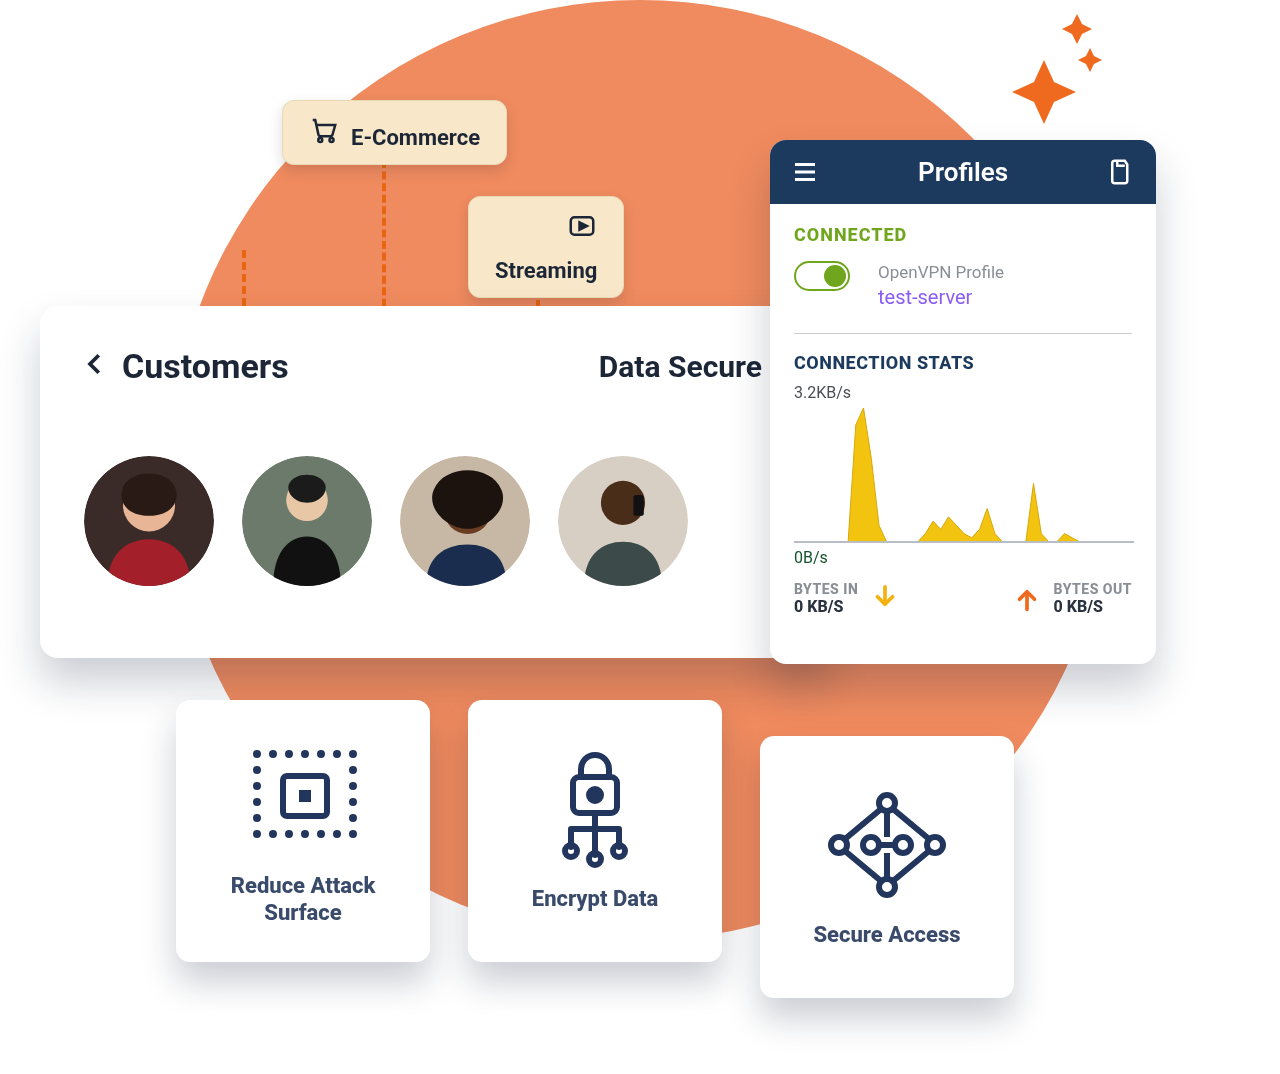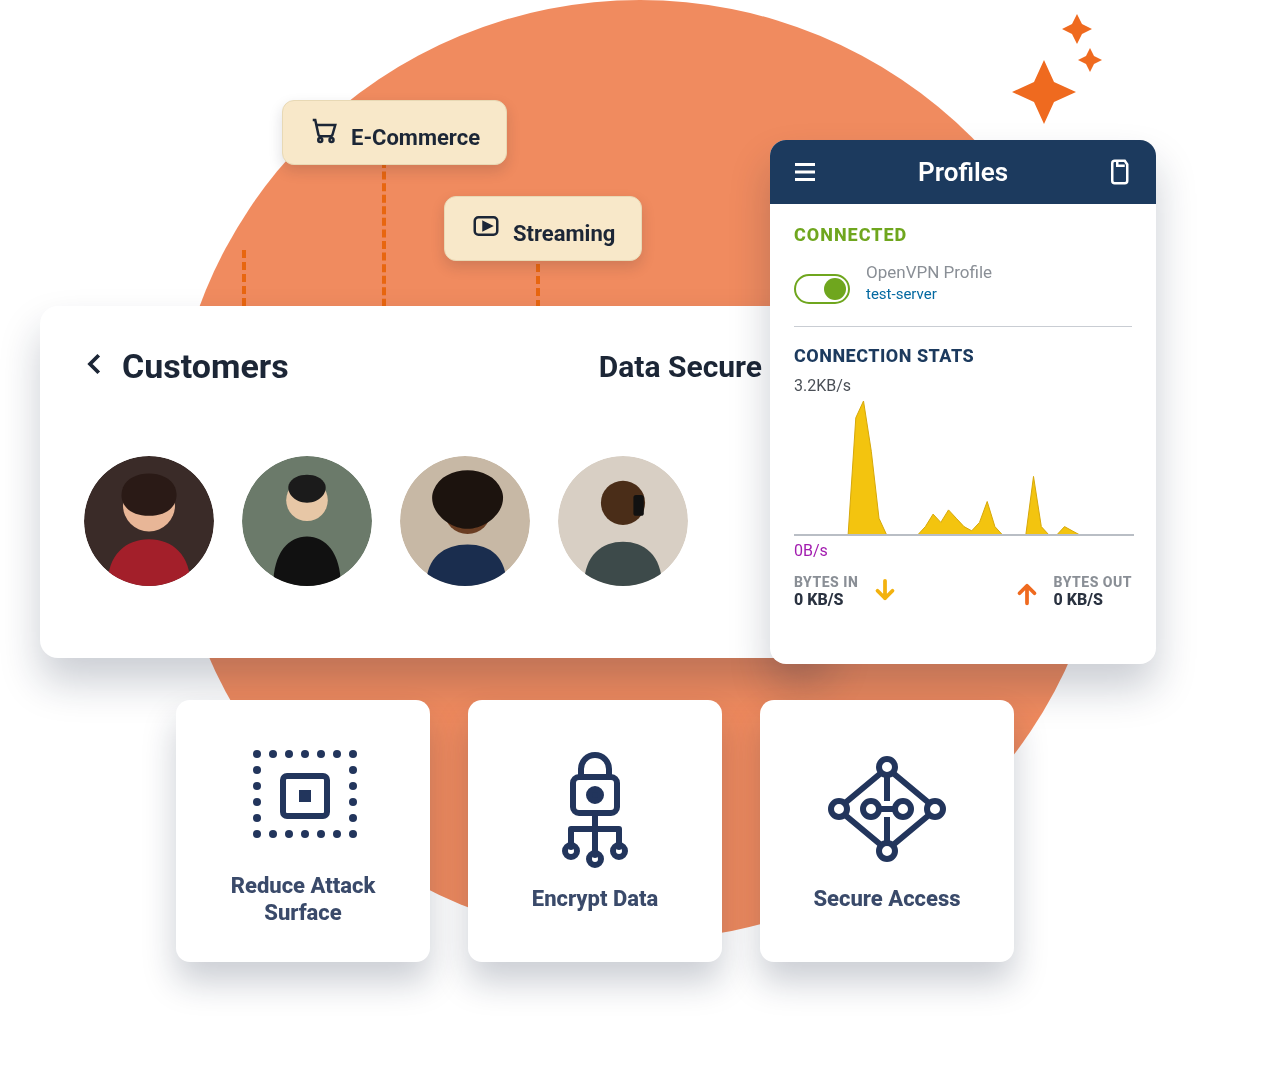--- a/index.html
+++ b/index.html
@@ -118,37 +118,37 @@
   .hamburger, .import-icon { display:flex; align-items:center; justify-content:center; }
   .hamburger svg, .import-icon svg { width: 30px; height: 30px; stroke: #fff; }
   .phone-body { padding: 20px 24px 16px 24px; flex:1; display:flex; flex-direction:column; }
   .connected-label {
     color: #6fa61e;
     font-weight: 800;
     letter-spacing: 1px;
     font-size: 18px;
     margin-bottom: 16px;
   }
-  .profile-row { display:flex; align-items:flex-end; gap:16px; padding-bottom:18px; }
+  .profile-row { display:flex; align-items:flex-start; gap:28px; padding-bottom:18px; }
   .toggle {
     width: 56px; height: 30px; border-radius: 30px; border:2px solid #6fa61e;
     background:#fff; position:relative;
   }
   .toggle-knob {
     position:absolute; right:2px; top:2px; width:22px; height:22px; border-radius:50%; background:#6fa61e;
   }
   .profile-texts { line-height:1.35; }
   .profile-label { color:#8a8f96; font-size:17px; }
-  .profile-name { color:#0369a1; font-size:15px; }
+  .profile-name { color:#8b5cf6; font-size:20px; }
   .divider { height:1px; background:#c9cdd3; margin: 4px 0 18px 0; }
   .stats-title { color:#1c3a5e; font-weight:800; font-size:18px; letter-spacing:.5px; margin-bottom:10px; }
   .y-top { color:#4a4f56; font-size:16px; margin-bottom:2px; }
   .chart-wrap { position:relative; }
   .chart-wrap svg { width: 340px; height: 140px; display:block; }
-  .y-bot { color:#a21caf; font-size:16px; margin-top:4px; }
+  .y-bot { color:#14532d; font-size:16px; margin-top:4px; }
   .io-row {
     display:flex; align-items:center; justify-content:space-between; margin-top:14px;
   }
   .io-side { display:flex; align-items:center; gap:12px; }
   .io-labels { display:flex; flex-direction:column; }
   .io-cap { color:#8a8f96; font-weight:800; font-size:14px; letter-spacing:.5px; }
   .io-val { color:#2a3240; font-weight:800; font-size:16px; }
   .arrow { width:30px; height:30px; }
   
   .feature-card {
@@ -190,21 +190,21 @@
       <svg viewBox="0 0 24 24" fill="none" stroke-width="2">
           <circle cx="9" cy="20" r="1.6"></circle>
           <circle cx="18" cy="20" r="1.6"></circle>
           <path d="M3 4h2l2.5 11.5a2 2 0 0 0 2 1.5h7.4a2 2 0 0 0 2-1.6L21 8H6"></path>
         </svg>
     </span>
     <span>E-Commerce</span>
   </div>
 
 
-  <div class="chip" style="left:444px; top:196px;">
+  <div class="chip" style="left:468px; top:196px;flex-direction:column;">
     <span>
       <svg viewBox="0 0 24 24" fill="none" stroke-width="2">
           <rect x="3" y="5" width="18" height="14" rx="3"></rect>
           <path d="M10 9l6 3-6 3z" fill="#1c2636"></path>
         </svg>
     </span>
     <span>Streaming</span>
   </div>
 
   <div class="customers-card">
@@ -363,21 +363,21 @@
           <path d="M70 80h24v18"></path>
           <path d="M70 80v26"></path>
         <circle cx="46" cy="102" r="6"></circle>
           <circle cx="70" cy="110" r="6"></circle>
           <circle cx="94" cy="102" r="6"></circle>
       </g>
     </svg>
     <div class="feature-title">Encrypt Data</div>
   </div>
 
-  <div class="feature-card" style="left:760px; top:700px;">
+  <div class="feature-card" style="left:760px; top:736px;">
     <svg class="feature-icon" viewBox="0 0 140 120">
       <g stroke="#22355c" stroke-width="6" fill="none">
         <circle cx="70" cy="18" r="8"></circle>
         <circle cx="70" cy="102" r="8"></circle>
         <circle cx="22" cy="60" r="8"></circle>
         <circle cx="118" cy="60" r="8"></circle>
         <circle cx="54" cy="60" r="8"></circle>
         <circle cx="86" cy="60" r="8"></circle>
         <path d="M28 54 L64 24 M28 66 L64 96 M112 54 L76 24 M112 66 L76 96 M62 60 h16 M70 26 v26 M70 68 v26"></path>
       </g>

